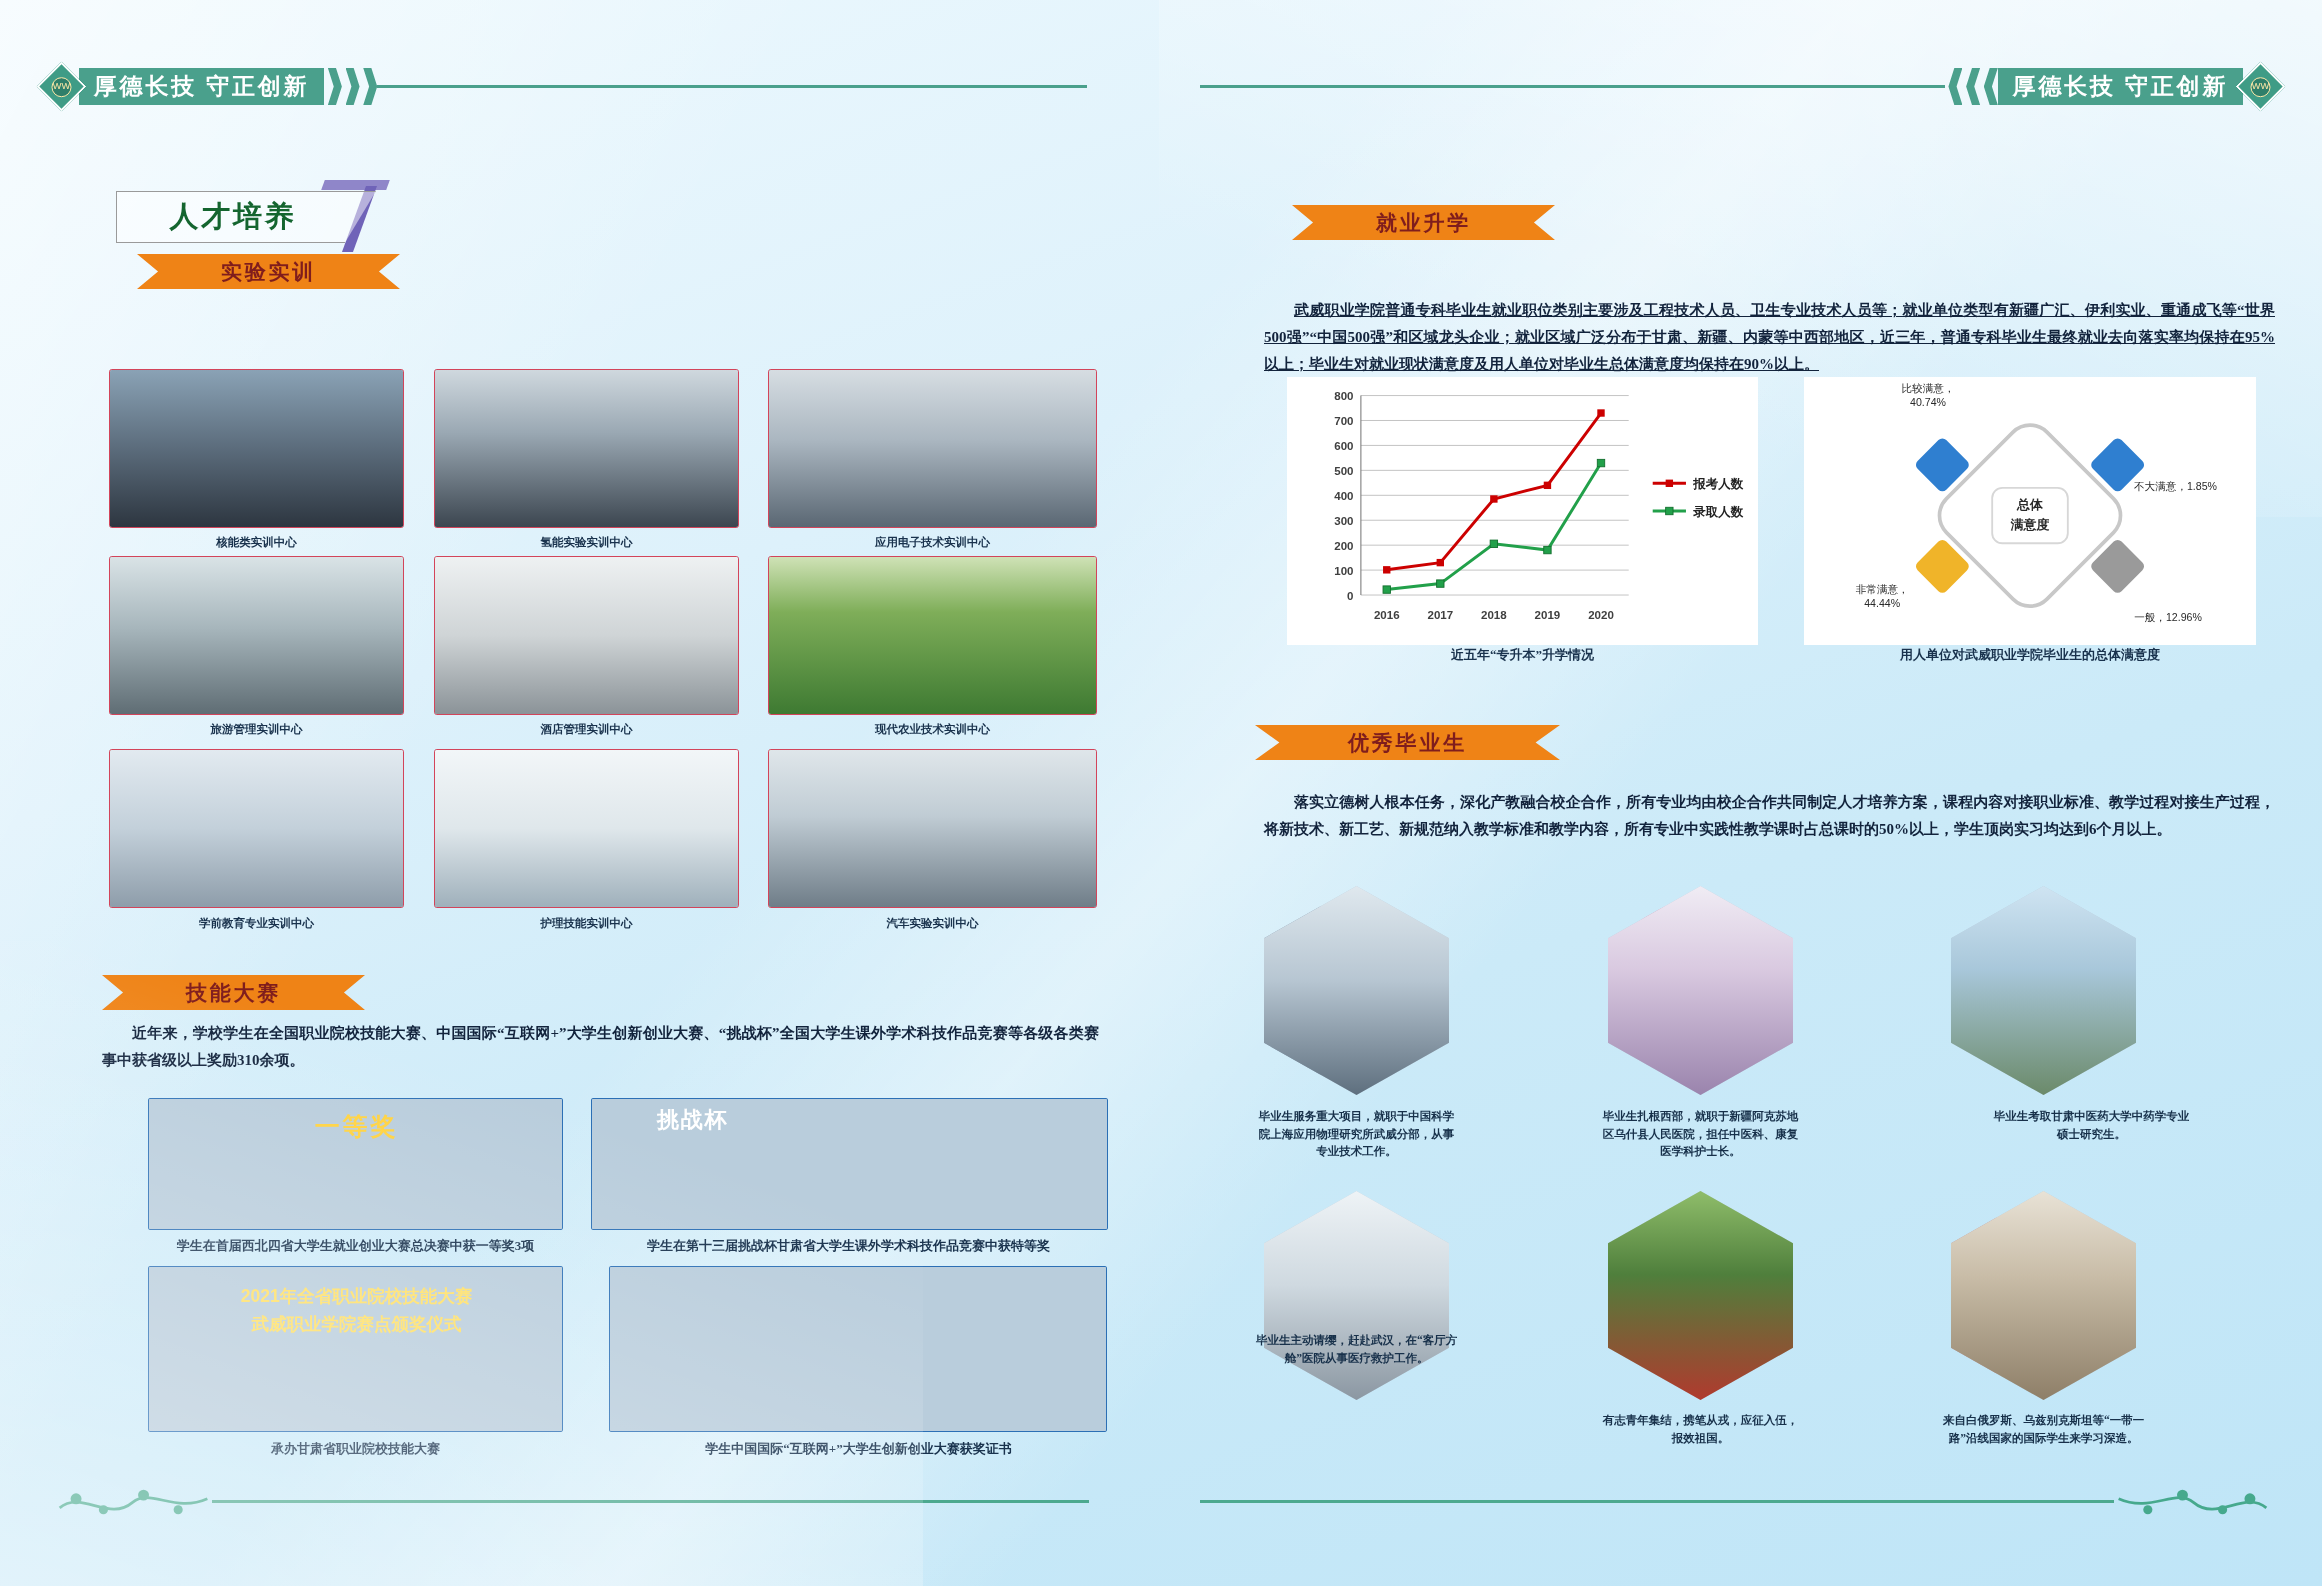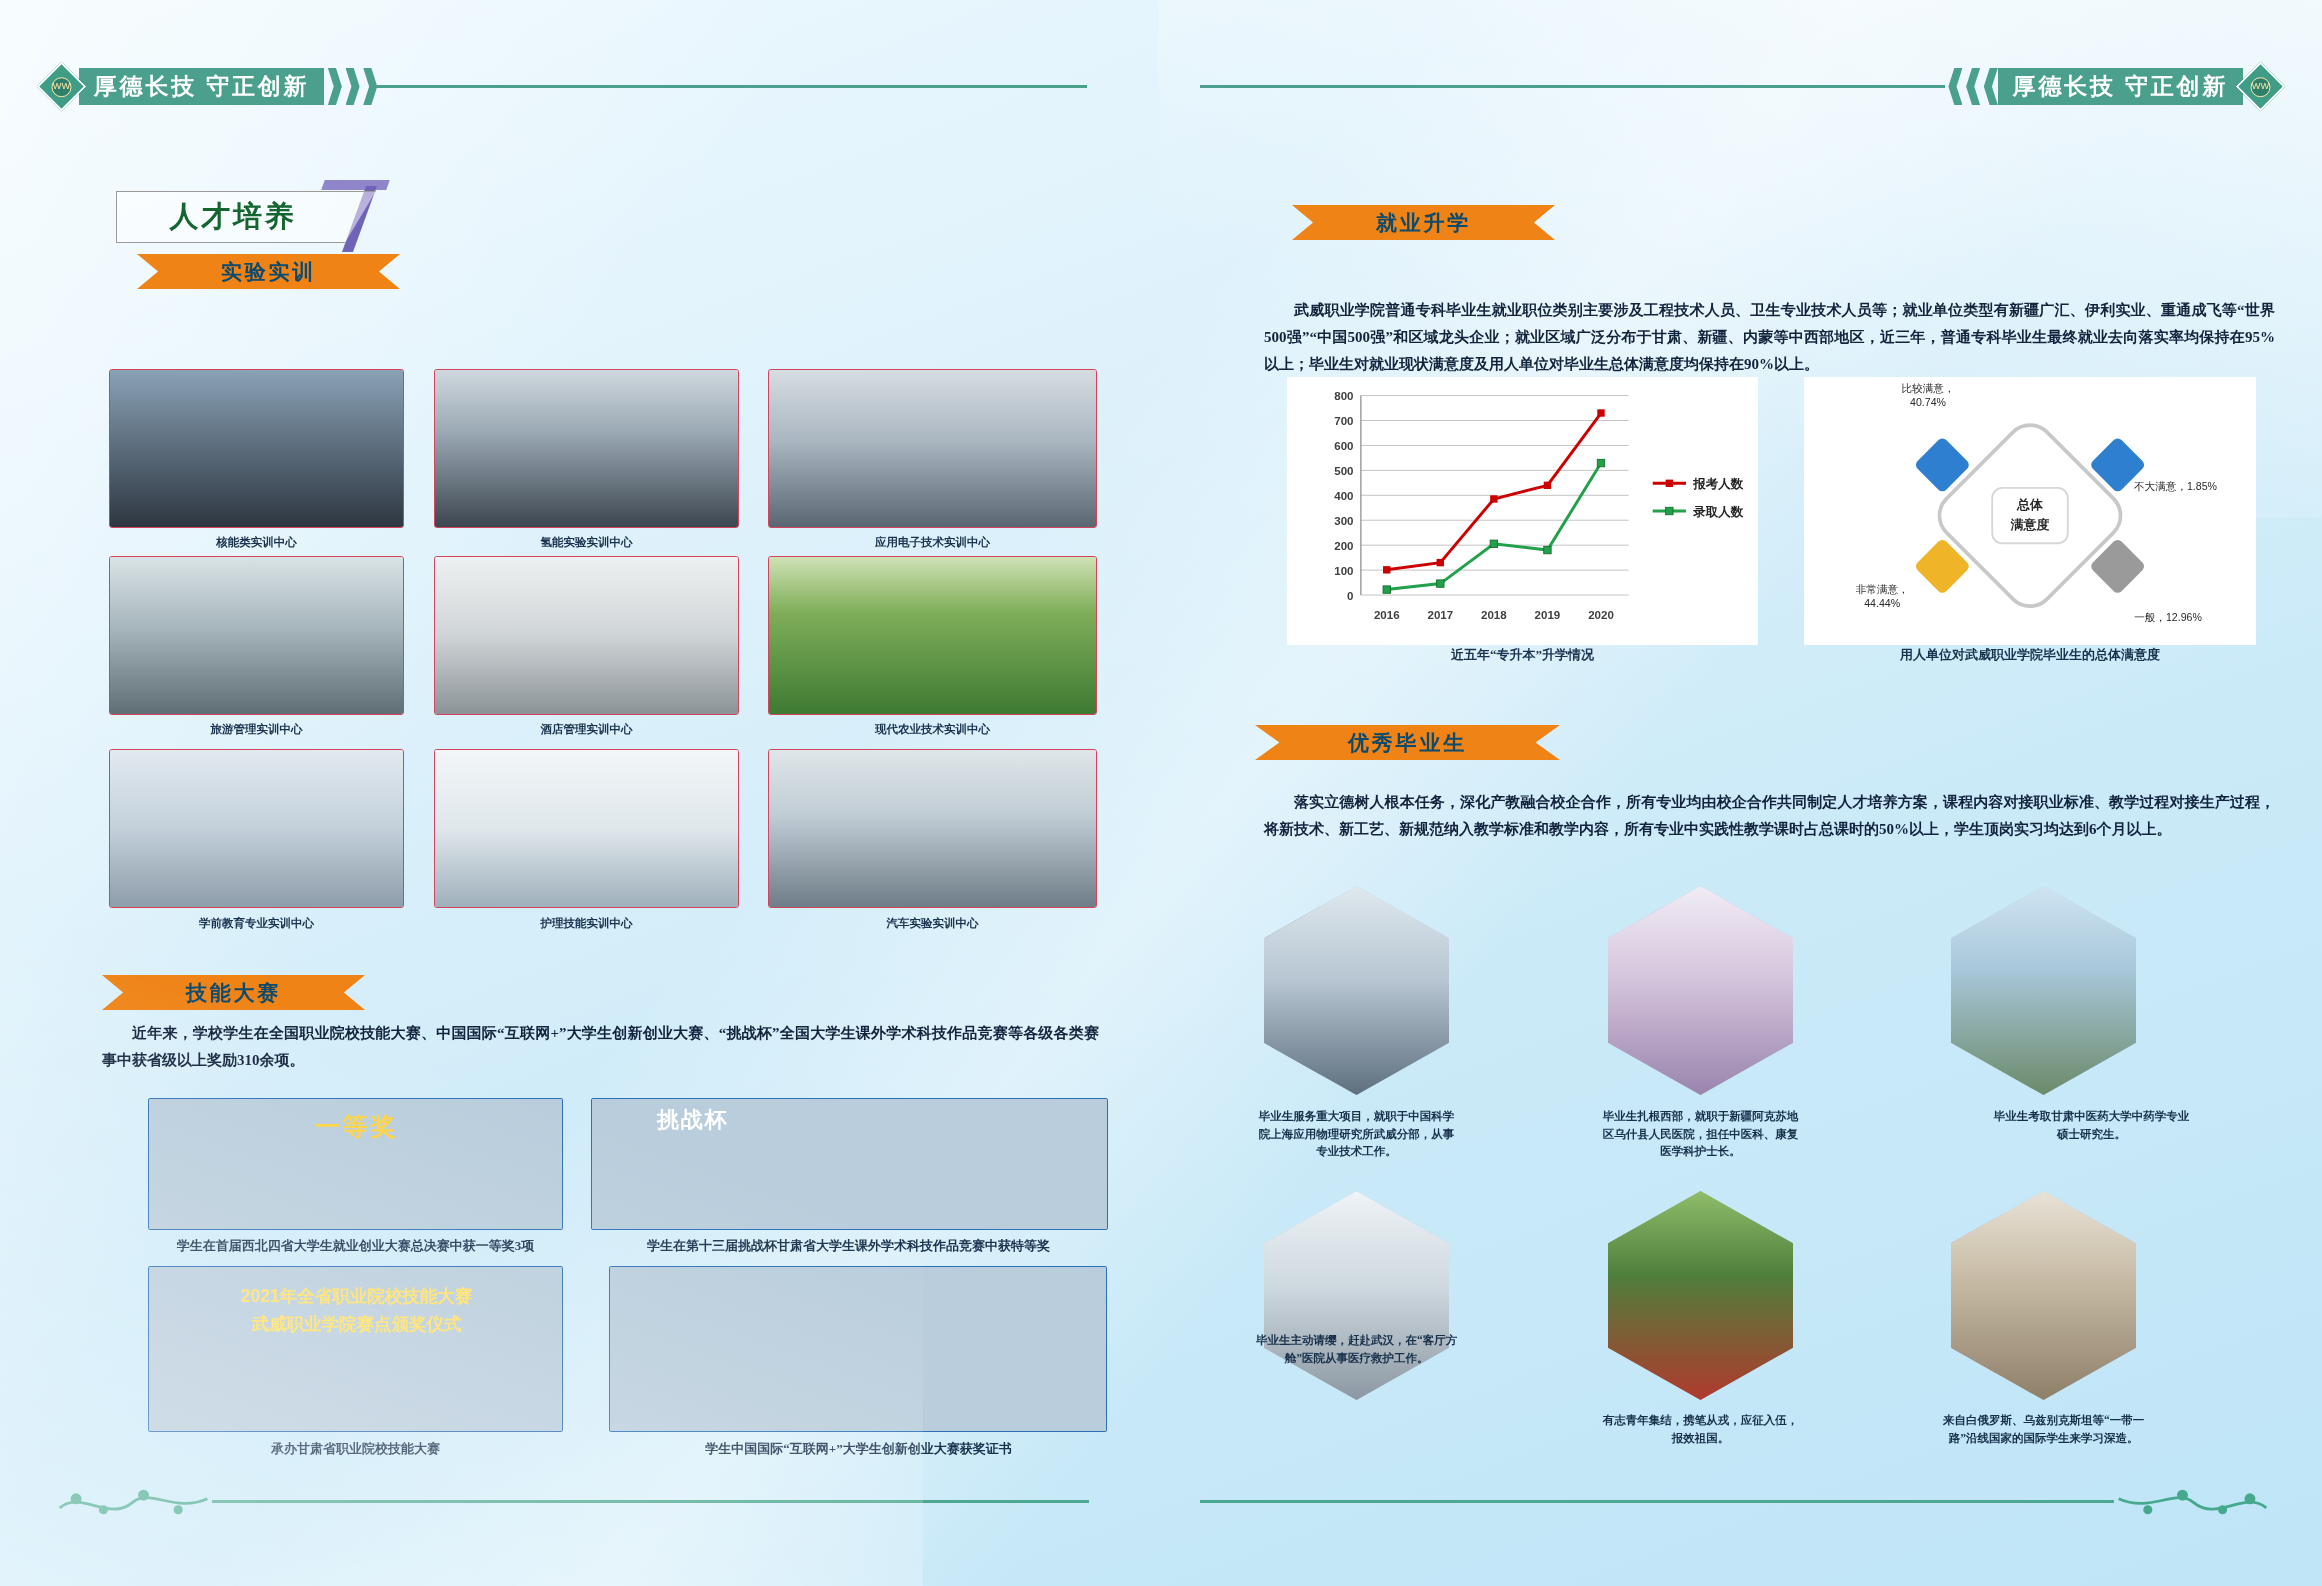--- a/index.html
+++ b/index.html
@@ -70,21 +70,21 @@
     font-family:"Liberation Sans","DejaVu Sans",sans-serif;
     padding-right:26px;
   }
   .bigtitle .slab1,.bigtitle .slab2{
     position:absolute; background:#8f86c9; transform:skewX(-20deg);
   }
   .bigtitle .slab1{ left:207px; top:-11px; width:65px; height:10px; }
   .bigtitle .slab2{ left:238px; top:-5.5px; width:11px; height:66px; background:#6f63b8; }
 
   .ribbon{
-    position:absolute; height:35px; background:#ef8316; color:#0c4a6e;
+    position:absolute; height:35px; background:#ef8316; color:#7f1d1d;
     display:flex;align-items:center;justify-content:center;
     font-size:21px; font-weight:bold; letter-spacing:2.8px;
     font-family:Liberation Serif, serif;
     clip-path: polygon(0 0, 100% 0, 92% 50%, 100% 100%, 0 100%, 8% 50%);
   }
 
   
   p.body{
     position:absolute; color:#12233c; font-size:15px; line-height:27px;
     text-indent:2em; text-align:justify;
@@ -273,21 +273,21 @@
   <div class="photo2" style="left:609px; top:1266px; width:498px; height:166px;">
     <div class="inner" style="background:
       linear-gradient(160deg,#eef6fb 0%,#cfe6f4 45%,#a9d2e8 100%);"></div>
   </div>
   <div class="capwide" style="left:591px; top:1440px; width:535px;">学生中国国际“互联网+”大学生创新创业大赛获奖证书</div>
 
   <div class="ribbon" style="left:1292px; top:205px; width:263px;">
     <span>就业升学</span>
   </div>
 
-  <p class="body" style="left:1264px; top:297px; width:1011px;">武威职业学院普通专科毕业生就业职位类别主要涉及工程技术人员、卫生专业技术人员等；就业单位类型有新疆广汇、伊利实业、重通成飞等“世界500强”“中国500强”和区域龙头企业；就业区域广泛分布于甘肃、新疆、内蒙等中西部地区，近三年，普通专科毕业生最终就业去向落实率均保持在95%以上；毕业生对就业现状满意度及用人单位对毕业生总体满意度均保持在90%以上。</p>
+  <p class="body" style="left:1264px; top:297px; width:1011px;text-decoration:underline;">武威职业学院普通专科毕业生就业职位类别主要涉及工程技术人员、卫生专业技术人员等；就业单位类型有新疆广汇、伊利实业、重通成飞等“世界500强”“中国500强”和区域龙头企业；就业区域广泛分布于甘肃、新疆、内蒙等中西部地区，近三年，普通专科毕业生最终就业去向落实率均保持在95%以上；毕业生对就业现状满意度及用人单位对毕业生总体满意度均保持在90%以上。</p>
 
   <div class="chartcard" style="left:1287px; top:377px; width:471px; height:268px;">
     <svg width="471" height="268" viewBox="0 0 510 290">
 
       <g stroke="#bfbfbf" stroke-width="1">
         <line x1="80" y1="20" x2="370" y2="20"></line>
         <line x1="80" y1="47" x2="370" y2="47"></line>
         <line x1="80" y1="74" x2="370" y2="74"></line>
         <line x1="80" y1="101" x2="370" y2="101"></line>
         <line x1="80" y1="128" x2="370" y2="128"></line>

